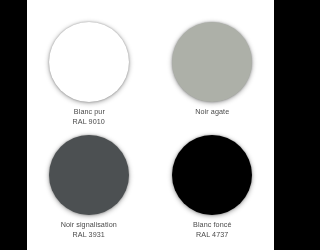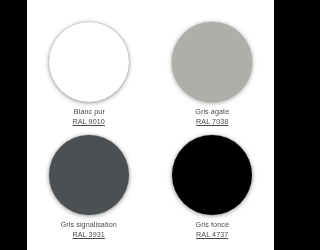--- a/index.html
+++ b/index.html
@@ -77,21 +77,21 @@
   .labels {
     margin-top: 5px;
     text-align: center;
     color: #4a4a4a;
     font-size: 7.2px;
     line-height: 10px;
     letter-spacing: 0.08px;
     white-space: nowrap;
   }
   .label-name { display: block; }
-  .label-code { display: block; text-decoration: underline; }
+  .label-code { display: block; }
 </style>
 </head>
 <body>
 
 <div class="canvas" style="background: rgb(0, 0, 0);">
   <div class="plate" style="background: rgb(255, 255, 255);">
     <div class="swatch-grid">
 
       <div class="swatch row-top">
         <div class="disc-wrap">
@@ -101,40 +101,39 @@
           <span class="label-name">Blanc pur</span>
           <span class="label-code">RAL 9010</span>
         </div>
       </div>
 
       <div class="swatch row-top">
         <div class="disc-wrap">
           <div class="disc" id="disc-1" style="background: rgb(173, 176, 168);"></div>
         </div>
         <div class="labels" style="color: rgb(74, 74, 74);">
-          <span class="label-name">Gris agate</span>
-          <span class="label-code">RAL 7038</span>
+          <span class="label-name">Noir agate</span>
         </div>
       </div>
 
       <div class="swatch row-bottom">
         <div class="disc-wrap">
           <div class="disc" id="disc-2" style="background: rgb(76, 80, 82);"></div>
         </div>
         <div class="labels" style="color: rgb(74, 74, 74);">
-          <span class="label-name">Gris signalisation</span>
+          <span class="label-name">Noir signalisation</span>
           <span class="label-code">RAL 3931</span>
         </div>
       </div>
 
       <div class="swatch row-bottom">
         <div class="disc-wrap">
           <div class="disc" id="disc-3" style="background: rgb(0, 0, 0);"></div>
         </div>
         <div class="labels" style="color: rgb(74, 74, 74);">
-          <span class="label-name">Gris foncé</span>
+          <span class="label-name">Blanc foncé</span>
           <span class="label-code">RAL 4737</span>
         </div>
       </div>
 
     </div>
   </div>
 </div>
 
 </body></html>

